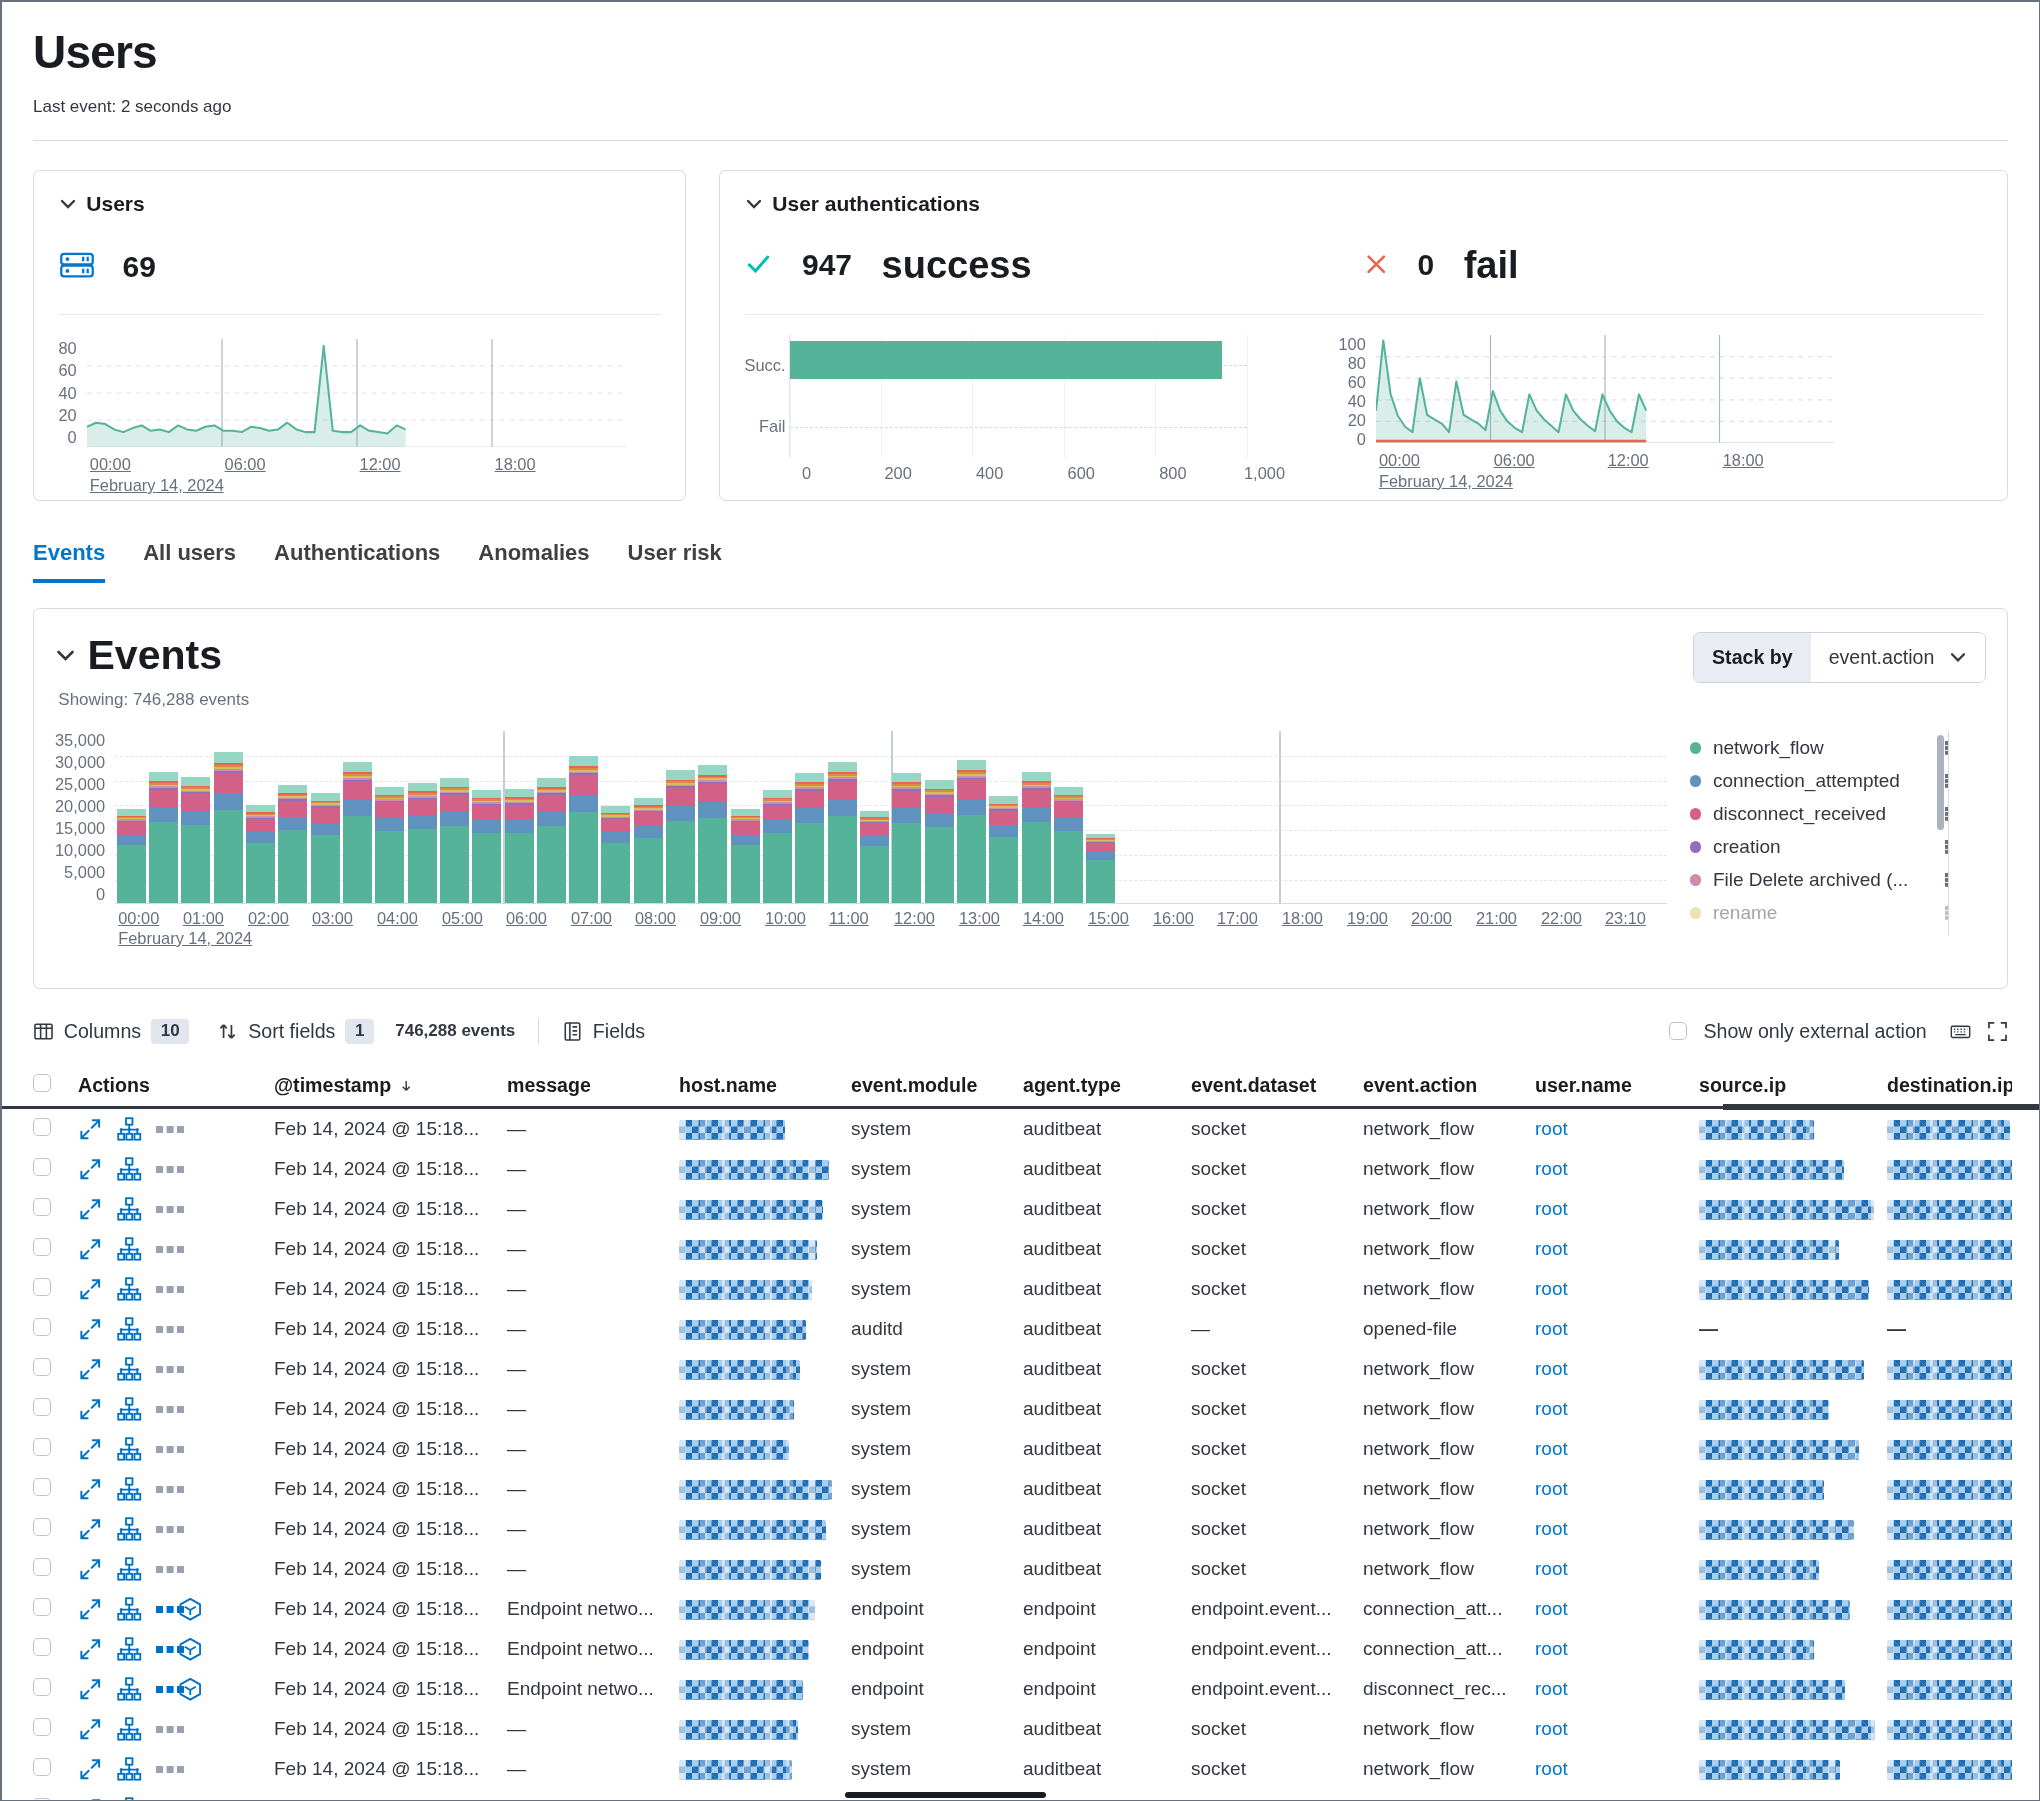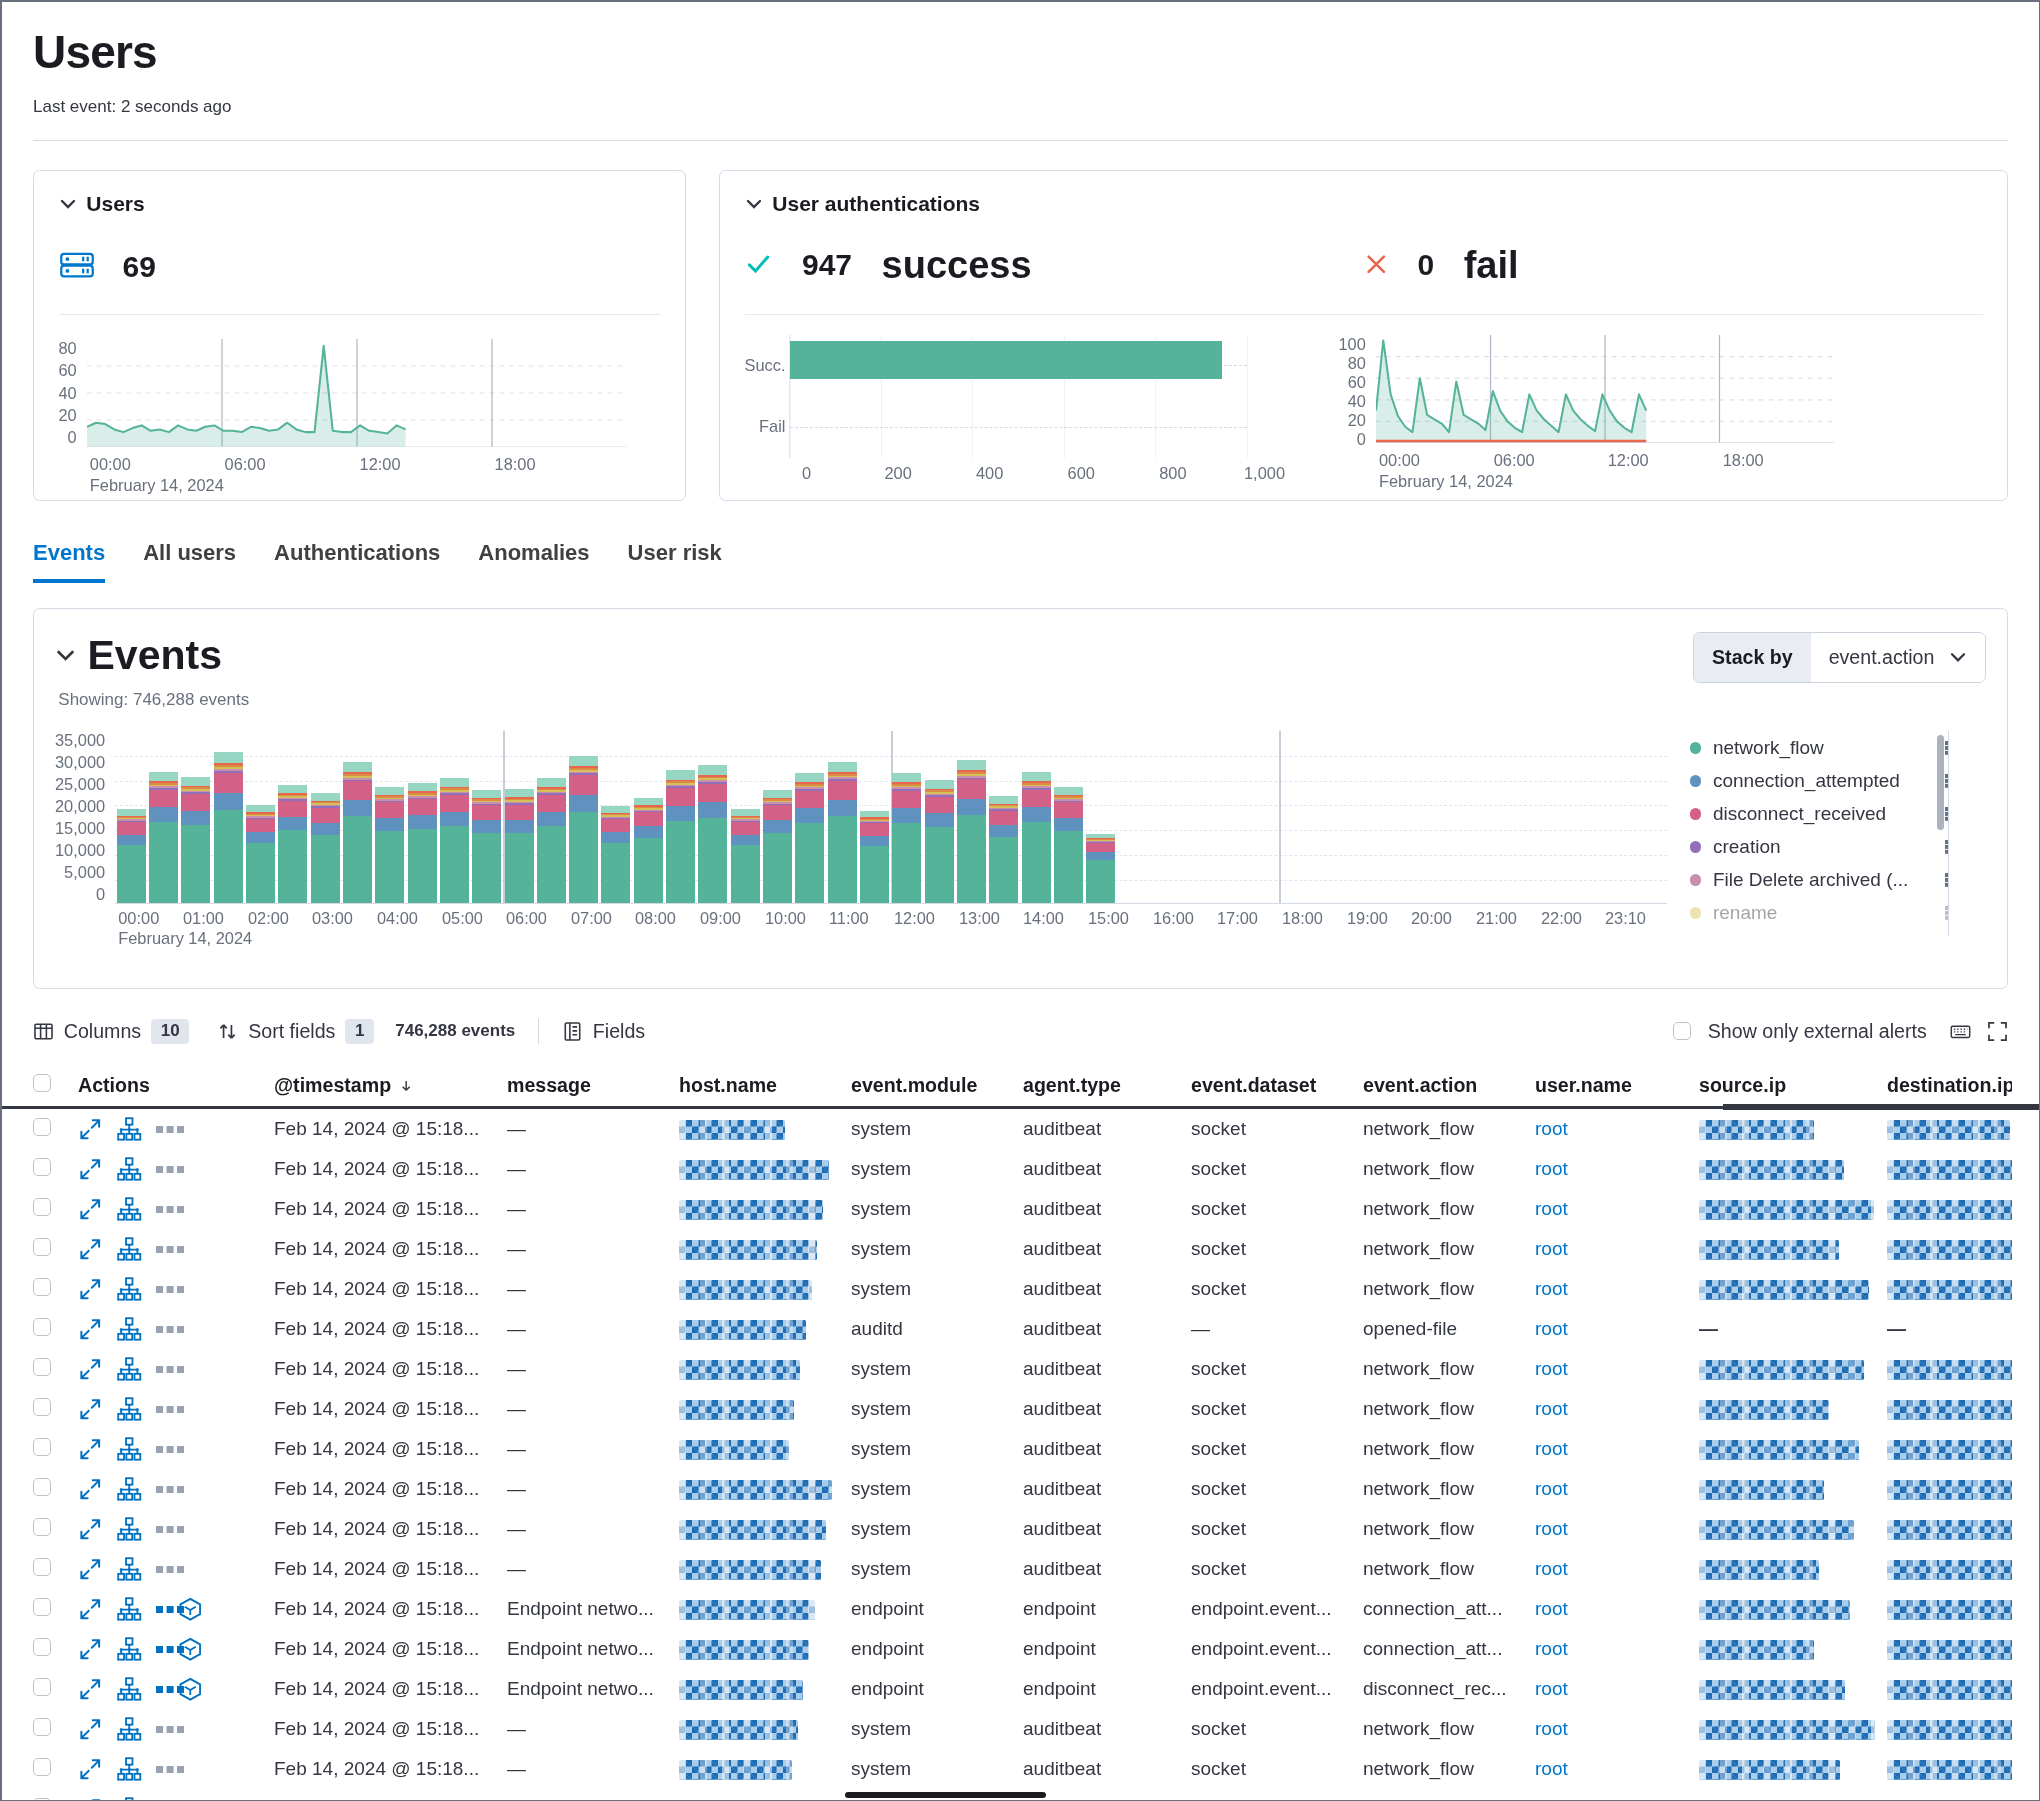--- a/index.html
+++ b/index.html
@@ -28,21 +28,21 @@
   .panel-divider { height:0.8px; background:#E4E9F0; margin-top:21px; }
   .auth-halves { display:flex; }
   .auth-half { flex:1; display:flex; align-items:center; gap:29.5px; margin-top:21px; height:56px; }
 
   
   .chart-wrap { display:flex; margin-top:24.5px; }
   .ylabels { display:flex; flex-direction:column; justify-content:space-between; align-items:flex-end;
              font-size:16.4px; color:#69707D; padding-right:9.8px; }
   .chart-col { position:relative; }
   .xlabels { position:relative; height:44px; font-size:16.4px; color:#69707D; }
-  .xlab { position:absolute; top:4.9px; white-space:nowrap; }
+  .xlab { position:absolute; top:4.9px; white-space:nowrap;text-decoration:underline; }
 
   
   .hbar-wrap { display:flex; margin-top:19.6px; }
   .hbar-cats { display:flex; flex-direction:column; justify-content:space-around; align-items:flex-end;
                font-size:16.4px; color:#69707D; padding-right:3px; height:123px; }
   .hbar-plot { position:relative; width:458px; height:123px; border-left:0.8px solid #E4E9F0; }
   .hgrid { position:absolute; top:0; bottom:0; width:0.8px; background:#EEF1F6; }
   .hdash { position:absolute; left:0; right:0; border-top:1.6px dashed #D3DAE6; }
   .hbar { position:absolute; left:0; height:38px; background:#54B399; }
   .hbar-x { position:relative; width:458px; height:24.5px; font-size:16.4px; color:#69707D; margin-top:6.5px; }
@@ -781,21 +781,21 @@
       <svg class="ic16" viewBox="0 0 16 16">
           <g fill="none" stroke="#343741" stroke-width="1.2">
             <rect x="2.5" y="1.5" width="11" height="13" rx="1"></rect>
             <path d="M6 1.5v13M8 4.5h3.5M8 7.5h3.5M8 10.5h3.5"></path>
           </g>
         </svg>
       <span>Fields</span>
     </span>
     <span class="toolbar-right">
       <span class="checkbox"></span>
-      <span>Show only external alerts</span>
+      <span>Show only external action</span>
       <svg class="ic16" viewBox="0 0 16 16" style="margin-left:6.5px">
           <g fill="none" stroke="#343741" stroke-width="1.1">
             <rect x="1" y="4" width="14" height="8.5" rx="1"></rect>
             <path d="M3 6.3h1M5.5 6.3h1M8 6.3h1M10.5 6.3h1M13 6.3h.2M3 8.3h1M5.5 8.3h1M8 8.3h1M10.5 8.3h1M4 10.4h8"></path>
           </g>
         </svg>
       <svg class="ic16" viewBox="0 0 16 16">
           <g fill="none" stroke="#343741" stroke-width="1.3">
             <path d="M1.5 5.5v-4h4M10.5 1.5h4v4M14.5 10.5v4h-4M5.5 14.5h-4v-4"></path>
           </g>

